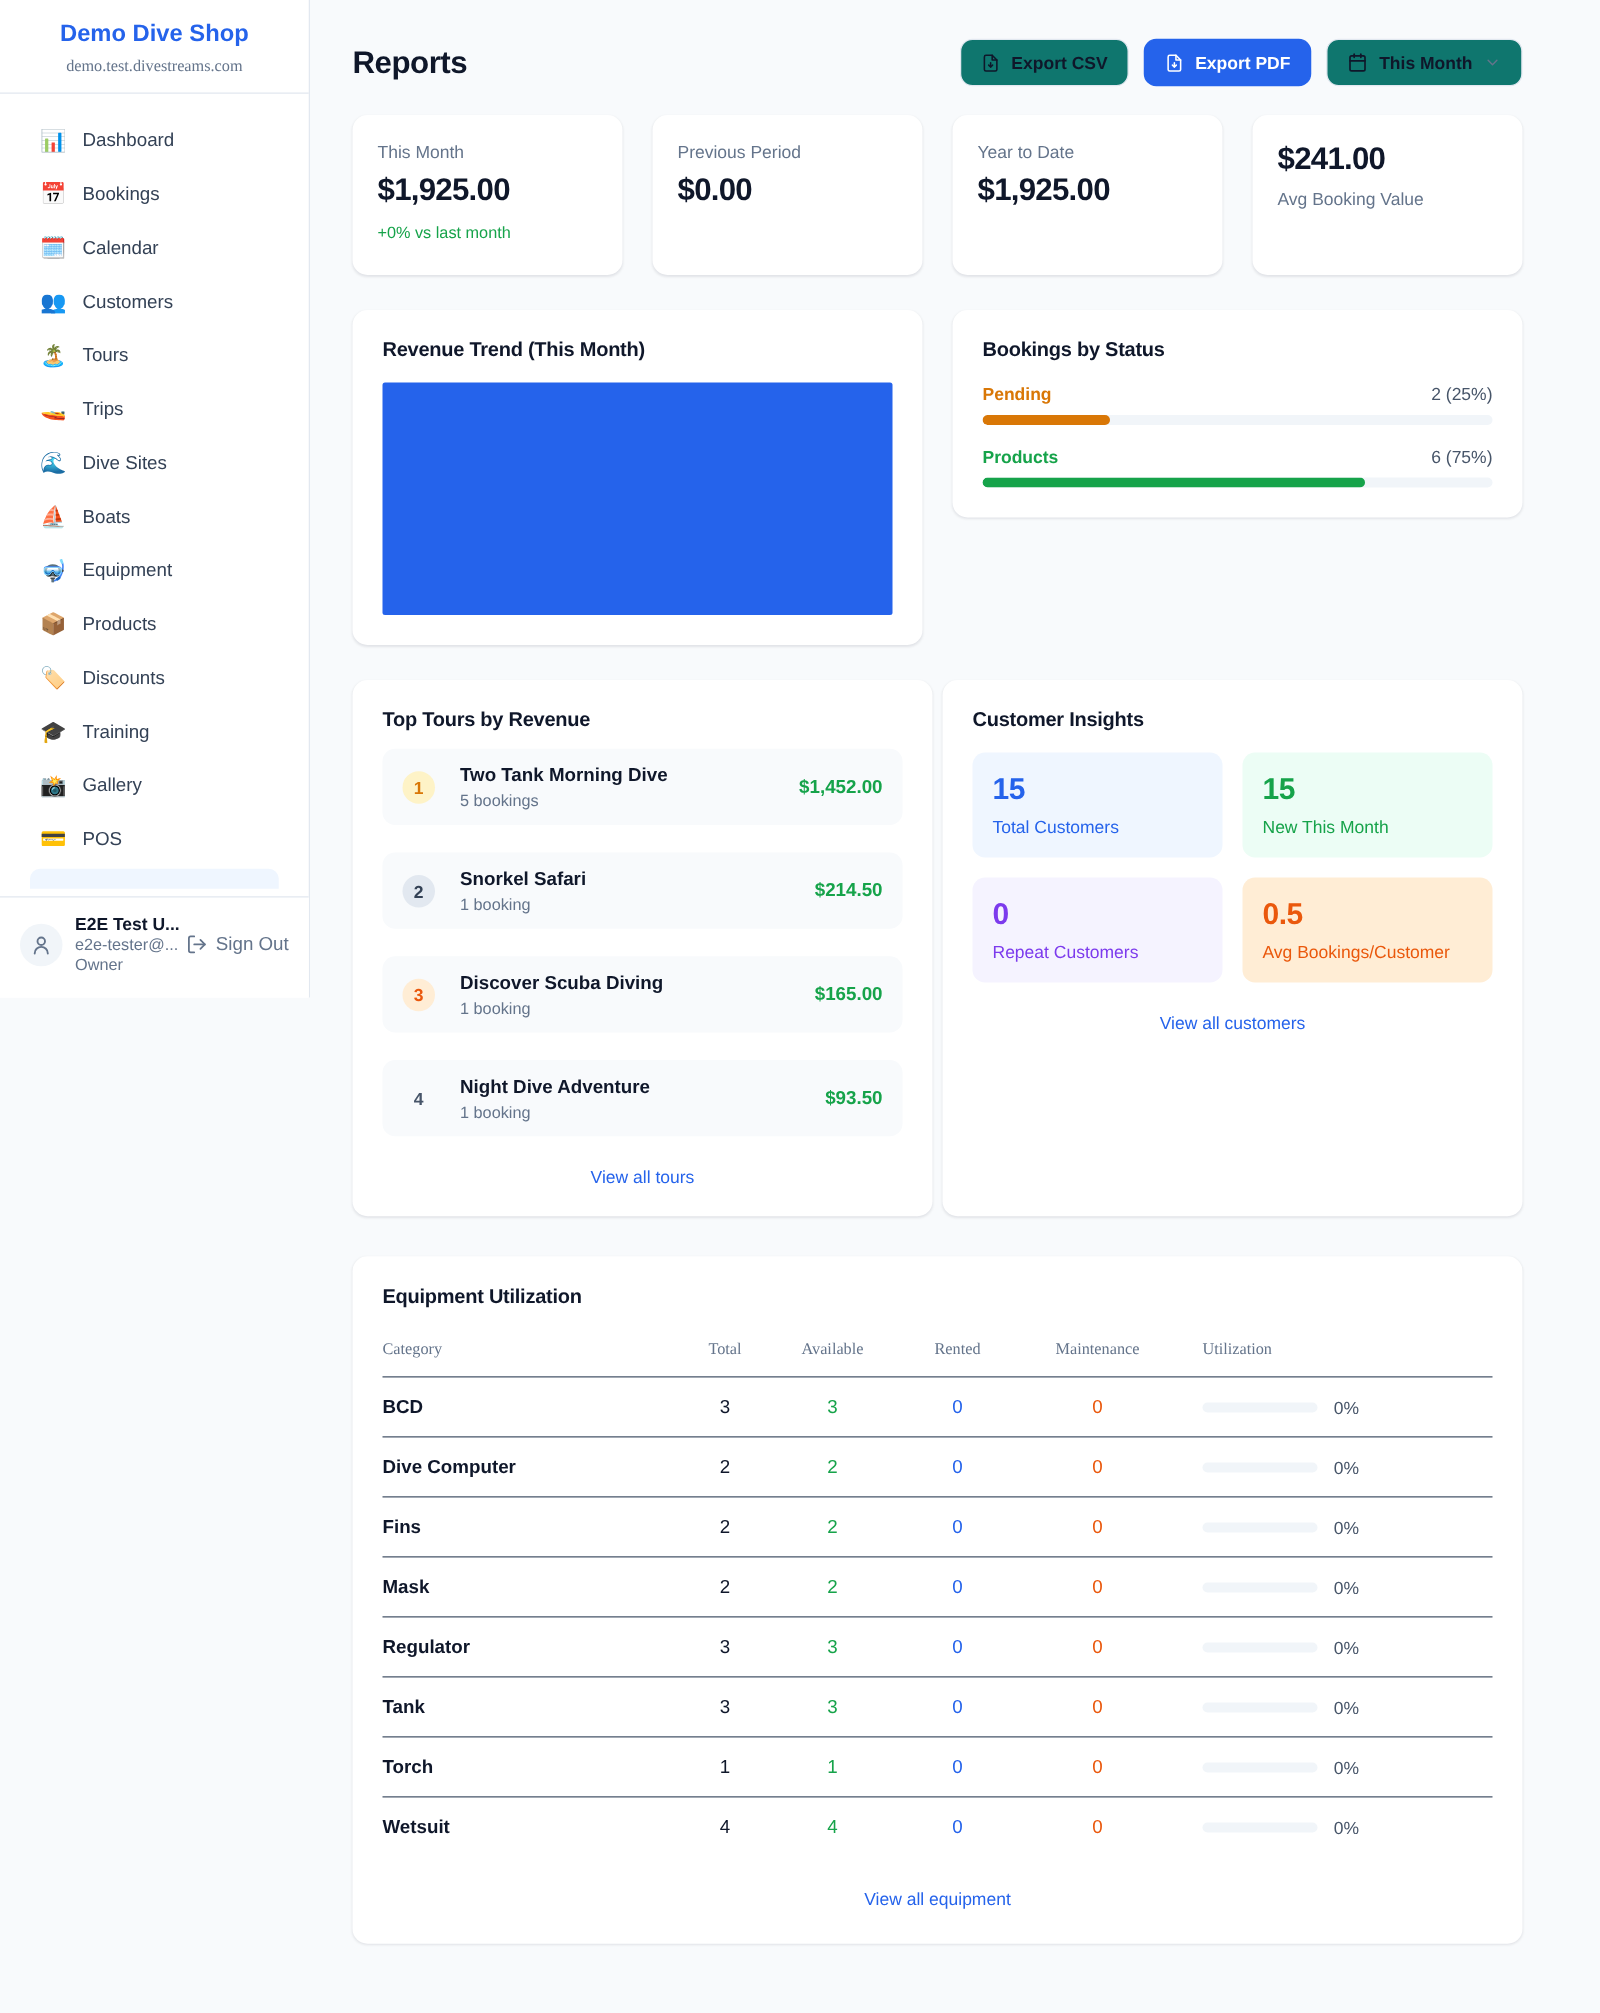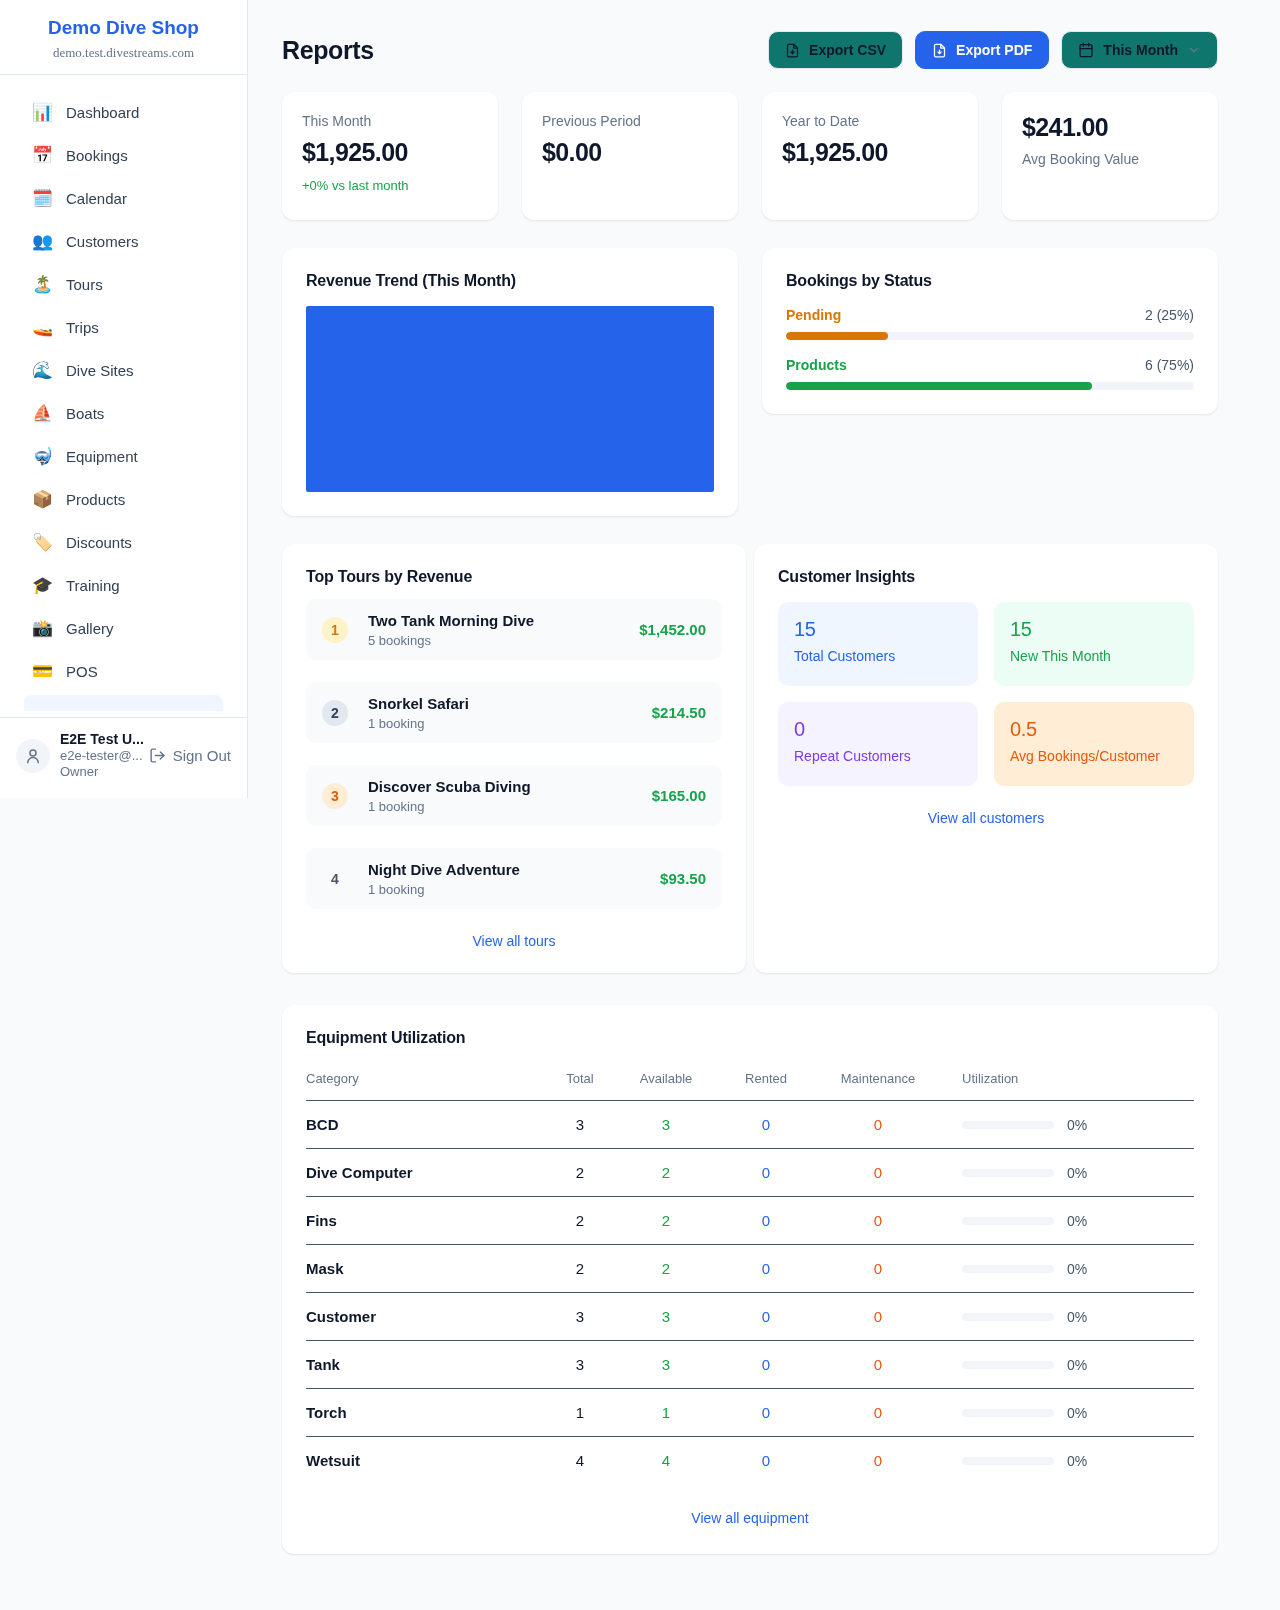--- a/index.html
+++ b/index.html
@@ -112,33 +112,33 @@
   .tour-name { font-size:15px; font-weight:600; color:#0f172a; line-height:19px; }
   .tour-sub { font-size:13px; color:#64748b; margin-top:3px; }
   .tour-amount { margin-left:auto; font-size:15px; font-weight:bold; color:#16a34a; white-space:nowrap; }
   .view-all {
     display:block; text-align:center; font-size:14px; color:#2563eb;
     text-decoration:none; margin-top:24px; cursor:pointer;
   }
 
   .tiles { display:grid; grid-template-columns:1fr 1fr; gap:16px; margin-top:16px; }
   .tile { border-radius:10px; padding:16px; height:84px; }
-  .tile-value { font-size:20px; font-weight:400; letter-spacing:-0.4px; }
+  .tile-value { font-size:24px; font-weight:700; letter-spacing:-0.4px; }
   .tile-label { font-size:14px; margin-top:7px; }
   .tile.blue   { background:#eff6ff; } .tile.blue   .tile-value, .tile.blue   .tile-label { color:#2563eb; }
   .tile.green  { background:#ecfdf5; } .tile.green  .tile-value, .tile.green  .tile-label { color:#16a34a; }
   .tile.purple { background:#f5f3ff; } .tile.purple .tile-value, .tile.purple .tile-label { color:#7c3aed; }
   .tile.orange { background:#ffedd5; } .tile.orange .tile-value, .tile.orange .tile-label { color:#ea580c; }
 
   
   .equipment-card { margin-top:32px; padding:24px 24px 22px; }
   table { width:100%; border-collapse:collapse; margin-top:12px; }
   th {
     font-size:13px; font-weight:400; color:#64748b; text-align:center;
-    padding:12px 0 14px; border-bottom:1px solid #475569;
+    padding:12px 0 14px; border-bottom:1px solid #475569;font-family:Liberation Serif, serif;
   }
   th.col-cat { text-align:left; }
   th.col-util { text-align:left; padding-left:22px; }
   td { padding:15px 0; border-bottom:1px solid #475569; font-size:15px; text-align:center; color:#0f172a; }
   tr:last-child td { border-bottom:none; }
   td.cat { text-align:left; font-weight:600; }
   td.avail { color:#16a34a; }
   td.rented { color:#2563eb; }
   td.maint { color:#ea580c; }
   td.util { text-align:left; padding-left:22px; }
@@ -457,21 +457,21 @@
             <td class="rented">0</td>
             <td class="maint">0</td>
             <td class="util">
                 <div class="util-wrap">
                   <span class="util-track"><span class="util-fill" style="width: 0%;"></span></span>
                   <span class="util-pct">0%</span>
                 </div>
               </td>
           </tr>
           <tr>
-            <td class="cat">Customer</td>
+            <td class="cat">Regulator</td>
             <td>3</td>
             <td class="avail">3</td>
             <td class="rented">0</td>
             <td class="maint">0</td>
             <td class="util">
                 <div class="util-wrap">
                   <span class="util-track"><span class="util-fill" style="width: 0%;"></span></span>
                   <span class="util-pct">0%</span>
                 </div>
               </td>

